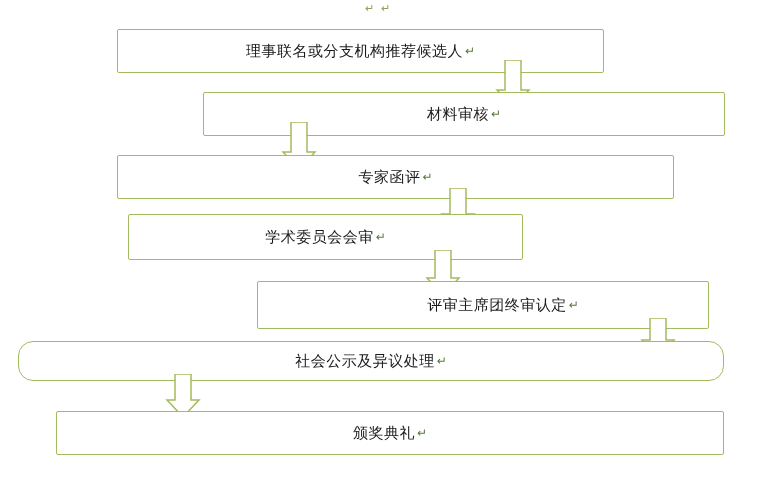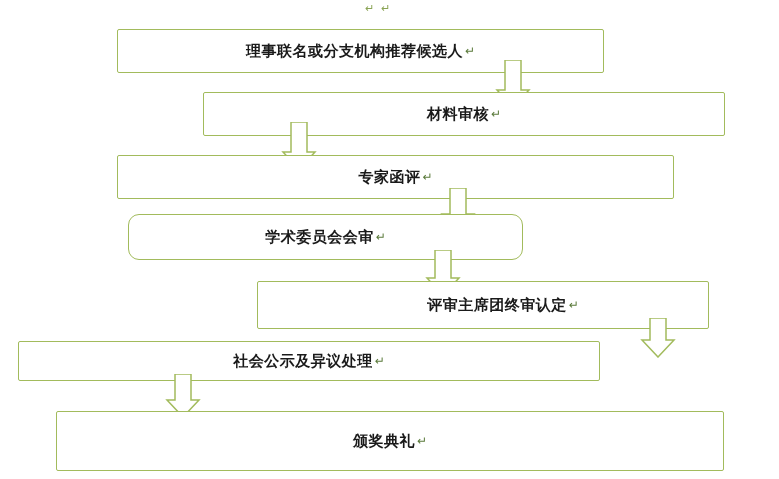--- a/index.html
+++ b/index.html
@@ -27,21 +27,20 @@
     display: flex;
     align-items: center;
     justify-content: center;
   }
   .box-label {
     font-size: 15px;
     color: #1a1a1a;
     letter-spacing: 0.5px;
     line-height: 1.2;
     white-space: nowrap;
-    font-weight: bold;
   }
   .pilcrow {
     font-size: 12px;
     color: #5a7a3a;
     margin-left: 2px;
     vertical-align: middle;
   }
   .arrow {
     position: absolute;
   }
@@ -89,21 +88,21 @@
     <span class="box-label">专家函评</span>
     <span class="pilcrow">↵</span>
   </div>
 
   <div class="arrow" style="left:440px; top:188px;">
     <svg width="40" height="44" viewBox="0 0 40 44">
       <polygon points="10,0 26,0 26,26 34,26 18,43 2,26 10,26" fill="#ffffff" stroke="#a2bb5c" stroke-width="1.5"></polygon>
     </svg>
   </div>
 
-  <div class="box" style="left:128px; top:214px; width:395px; height:46px;border-radius:11px;">
+  <div class="box" style="left:128px; top:214px; width:395px; height:46px;">
     <span class="box-label">学术委员会会审</span>
     <span class="pilcrow">↵</span>
   </div>
 
   <div class="arrow" style="left:425px; top:250px;">
     <svg width="40" height="46" viewBox="0 0 40 46">
       <polygon points="10,0 26,0 26,28 34,28 18,45 2,28 10,28" fill="#ffffff" stroke="#a2bb5c" stroke-width="1.5"></polygon>
     </svg>
   </div>
 
@@ -111,29 +110,29 @@
     <span class="box-label">评审主席团终审认定</span>
     <span class="pilcrow">↵</span>
   </div>
 
   <div class="arrow" style="left:640px; top:318px;">
     <svg width="40" height="40" viewBox="0 0 40 40">
       <polygon points="10,0 26,0 26,22 34,22 18,39 2,22 10,22" fill="#ffffff" stroke="#a2bb5c" stroke-width="1.5"></polygon>
     </svg>
   </div>
 
-  <div class="box" style="left:18px; top:341px; width:582px; height:40px;">
+  <div class="box" style="left:18px; top:341px; width:706px; height:40px;border-radius:15px;">
     <span class="box-label">社会公示及异议处理</span>
     <span class="pilcrow">↵</span>
   </div>
 
   <div class="arrow" style="left:165px; top:374px;">
     <svg width="40" height="44" viewBox="0 0 40 44">
       <polygon points="10,0 26,0 26,26 34,26 18,43 2,26 10,26" fill="#ffffff" stroke="#a2bb5c" stroke-width="1.5"></polygon>
     </svg>
   </div>
 
-  <div class="box" style="left:56px; top:411px; width:668px; height:60px;">
+  <div class="box" style="left:56px; top:411px; width:668px; height:44px;">
     <span class="box-label">颁奖典礼</span>
     <span class="pilcrow">↵</span>
   </div>
 
 </div>
 
 </body></html>

